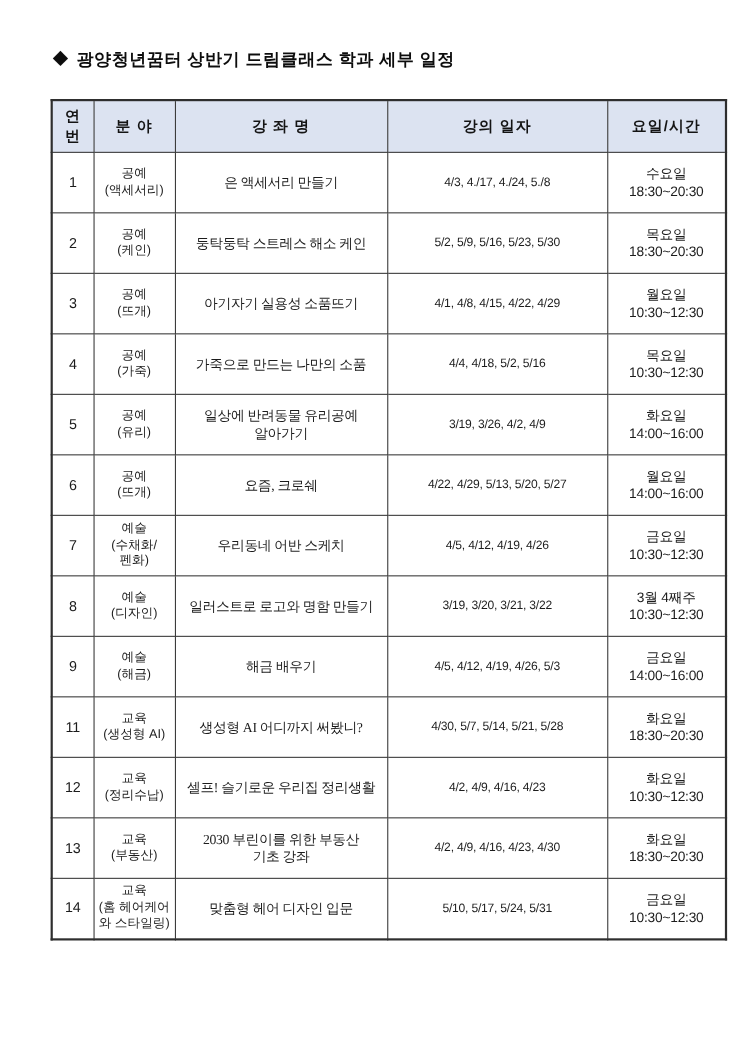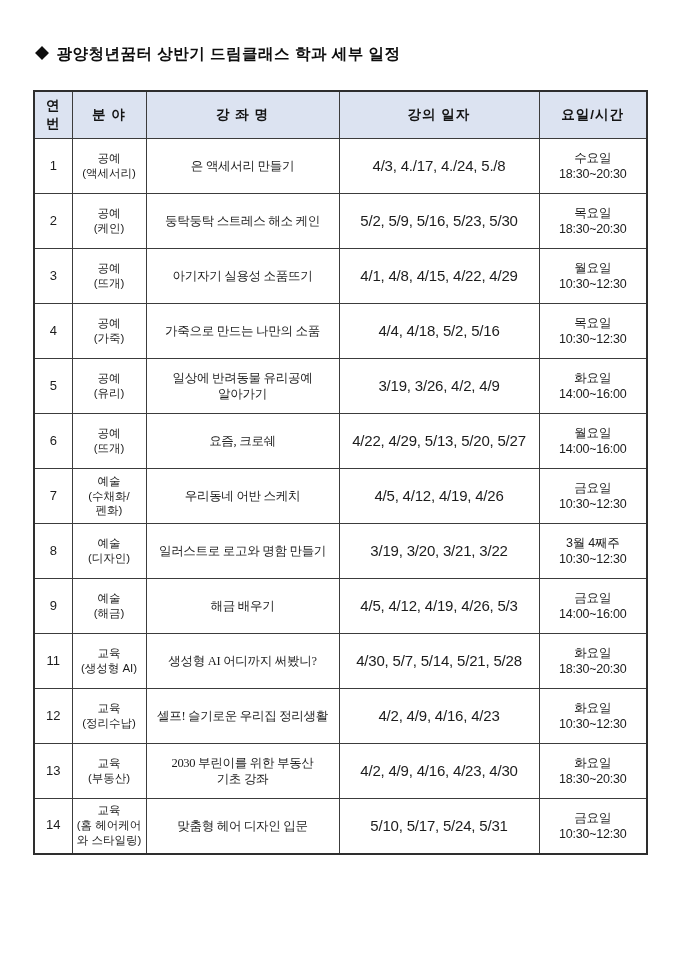--- a/index.html
+++ b/index.html
@@ -8,21 +8,21 @@
     background: #ffffff;
   }
   body {
     width: 680px;
     height: 962px;
     font-family: "Liberation Sans", sans-serif;
     color: #1c1c1c;
     overflow: hidden;
   }
   .doc {
-    padding: 44px 33px 0 33px;
+    padding: 44px 33px 0 46px;
   }
   .title {
     font-size: 15.5px;
     font-weight: bold;
     color: #0d0d0d;
     letter-spacing: 0.5px;
     margin: 0 0 25px 2px;
     white-space: nowrap;
   }
   .title .diamond {
@@ -66,21 +66,21 @@
     padding: 4px 2px;
   }
   td.col-course {
     text-align: left;
     padding-left: 8px;
     font-size: 12.5px;
     letter-spacing: -0.3px;
     font-family: Liberation Serif, serif;
   }
   td.col-dates {
-    font-size: 15px;
+    font-size: 11px;
     letter-spacing: -0.2px;
     margin-top: 32px;
   }
   td.col-time {
     font-size: 12.5px;
     letter-spacing: -0.2px;
     border-radius: 20px;
   }
 </style>
 </head>

